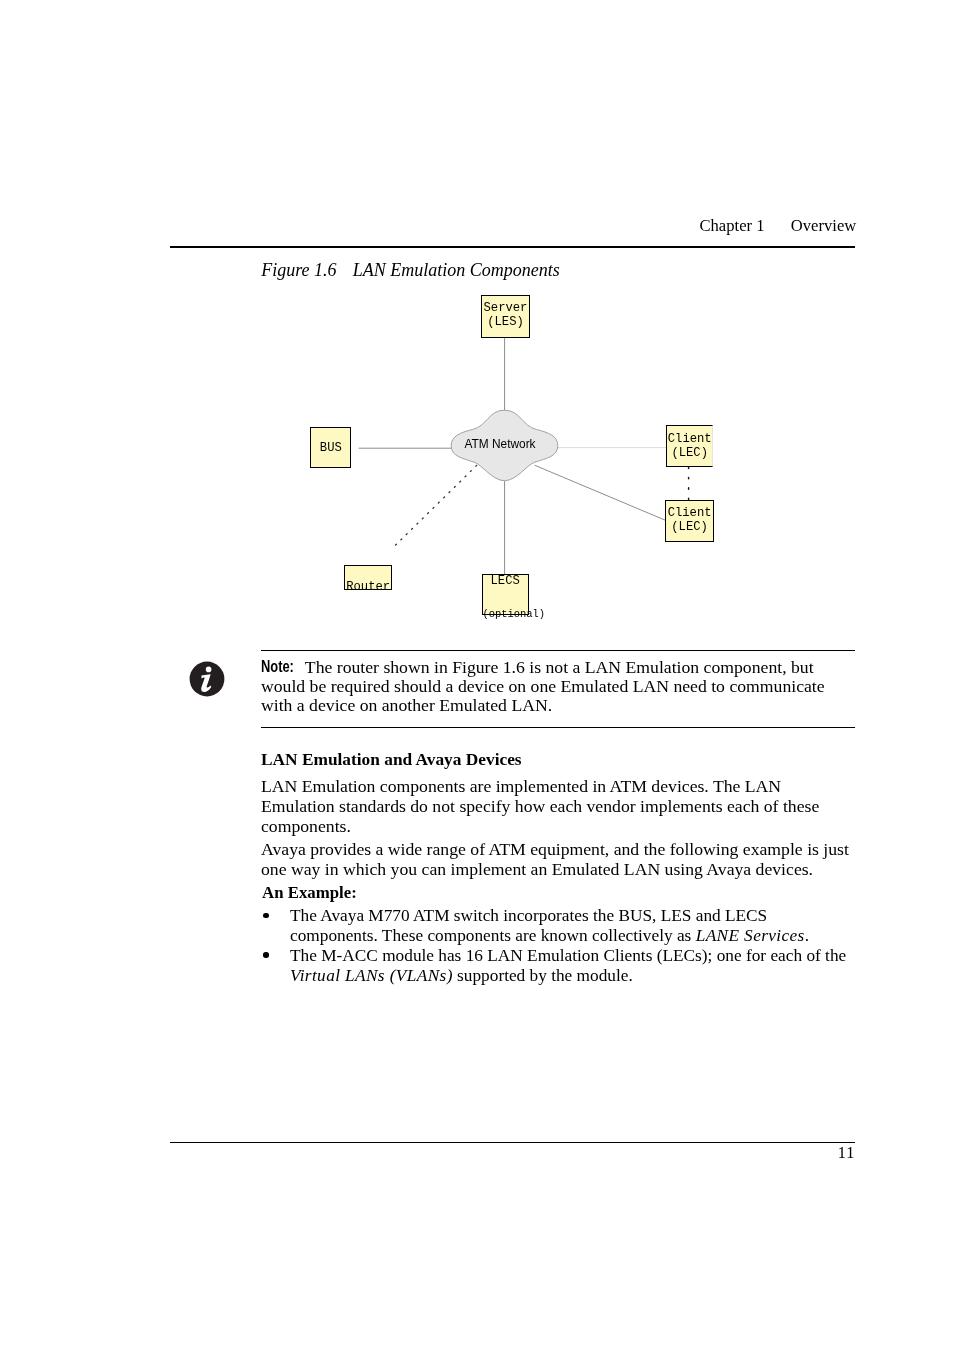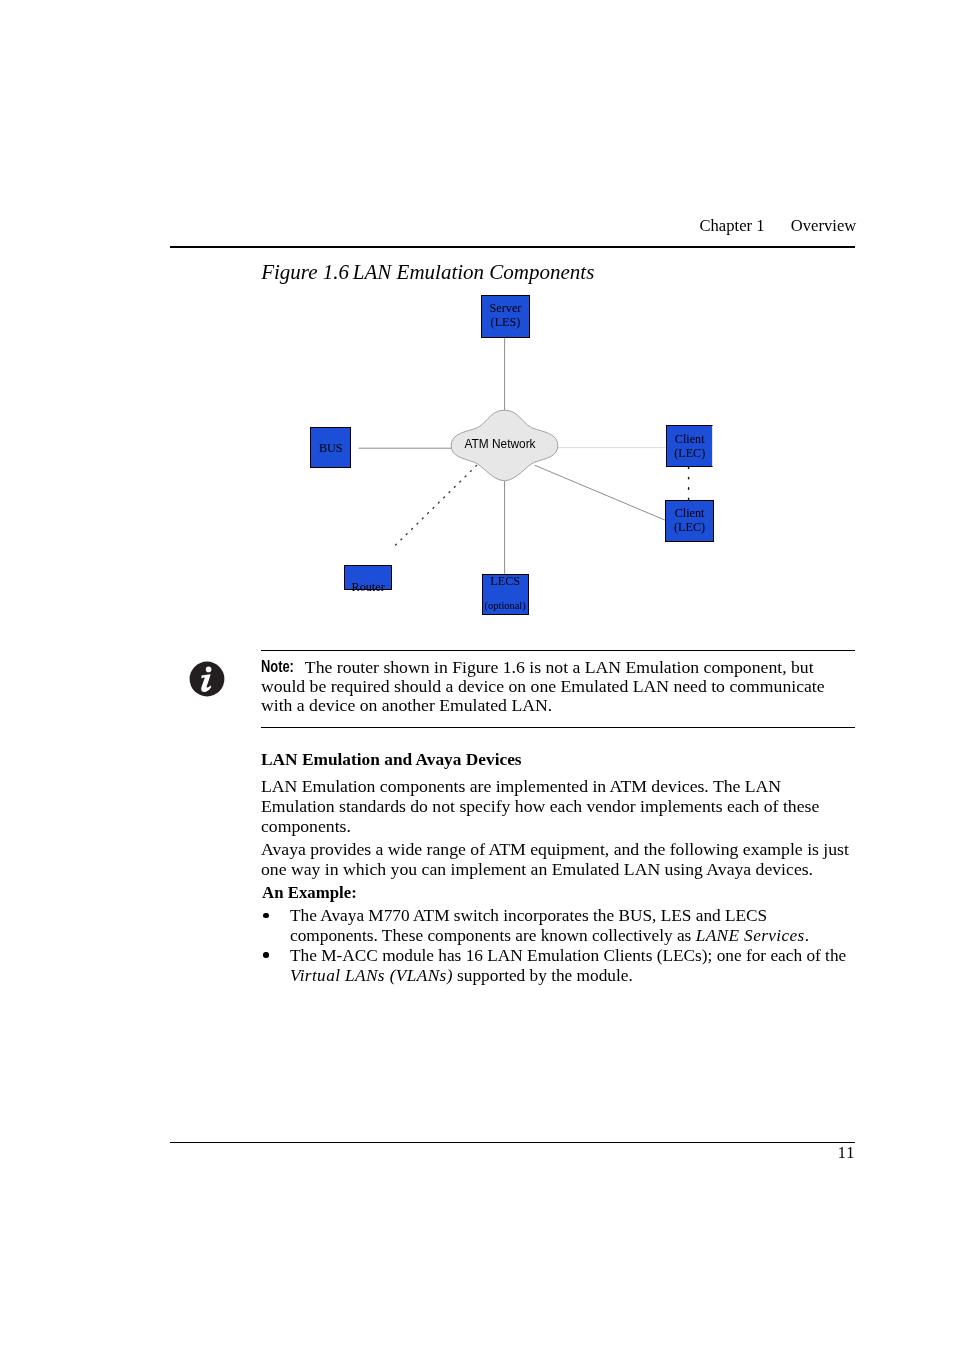--- a/index.html
+++ b/index.html
@@ -10,30 +10,30 @@
         font-family:"Liberation Serif",serif;color:#000;}
   .abs{position:absolute;}
   .rule{position:absolute;background:#000;}
   .sans{font-family:"Liberation Sans",sans-serif;}
 
   
   .txt{position:absolute;white-space:pre;font-family:"Liberation Serif",serif;
        transform-origin:0 0;}
 
   #header-chapter,#header-section{font-size:16.6px;}
-  #figure-caption-label,#figure-caption-title{font-size:21px;font-style:italic;}
+  #figure-caption-label,#figure-caption-title{font-size:18px;font-style:italic;}
 
   .body-line{font-size:16px;line-height:19.72px;transform:scaleX(1.105);}
   .bold{font-weight:bold;}
   .bullet{position:absolute;width:5.3px;height:5.3px;border-radius:50%;background:#000;}
   .ital{font-style:italic;letter-spacing:0.35px;}
 
   
-  .dbox{position:absolute;border:1.4px solid #000;background:#1d4ed8;box-sizing:border-box;
-        font-family:Liberation Serif, serif;color:#000;}
+  .dbox{position:absolute;border:1.4px solid #000;background:#fef9c3;box-sizing:border-box;
+        font-family:Liberation Mono, monospace;color:#000;}
   .dbox span{position:absolute;left:0;right:0;display:block;text-align:center;
              font-size:12.2px;line-height:12.2px;white-space:pre;}
   .dbox span.small{font-size:10.45px;line-height:10.45px;}
 </style>
 </head>
 <body>
 
 <div class="page">
 
   <div class="txt" id="header-chapter" style="left:699.5px;top:216.2px;">Chapter 1</div>
@@ -85,21 +85,21 @@
     </div>
     <div class="dbox" style="left:665.4px;top:500.2px;width:48.4px;height:42.3px;">
       <span class="dl1" style="top:6px;">Client</span>
       <span class="dl2" style="top:20.1px;">(LEC)</span>
     </div>
     <div class="dbox" style="left:344.3px;top:565px;width:47.7px;height:25px;">
       <span class="dl1" style="top:14.6px;">Router</span>
     </div>
     <div class="dbox" style="left:481.5px;top:574.2px;width:47.3px;height:41.3px;">
       <span class="dl1" style="top:0;">LECS</span>
-      <span class="dl2 small" style="top:26px;">(optional)</span>
+      <span class="dl2 small" style="top:34px;">(optional)</span>
     </div>
     <div class="abs sans" style="left:445px;top:437.3px;width:110px;text-align:center;font-size:11.9px;">ATM Network</div>
   </div>
 
   <div class="rule" style="left:261px;top:649.6px;width:593.5px;height:1.4px;"></div>
   <div class="rule" style="left:261px;top:726.5px;width:593.5px;height:1.4px;"></div>
   <svg width="40" height="40" viewBox="0 0 40 40" style="position:absolute;left:187px;top:658.6px;">
     <circle cx="20" cy="20" r="17.4" fill="#231f20"></circle>
     <circle cx="21.6" cy="10.4" r="2.8" fill="#ffffff"></circle>
     <path fill="#ffffff" d="M14.4,16.6 L23.6,15.2

